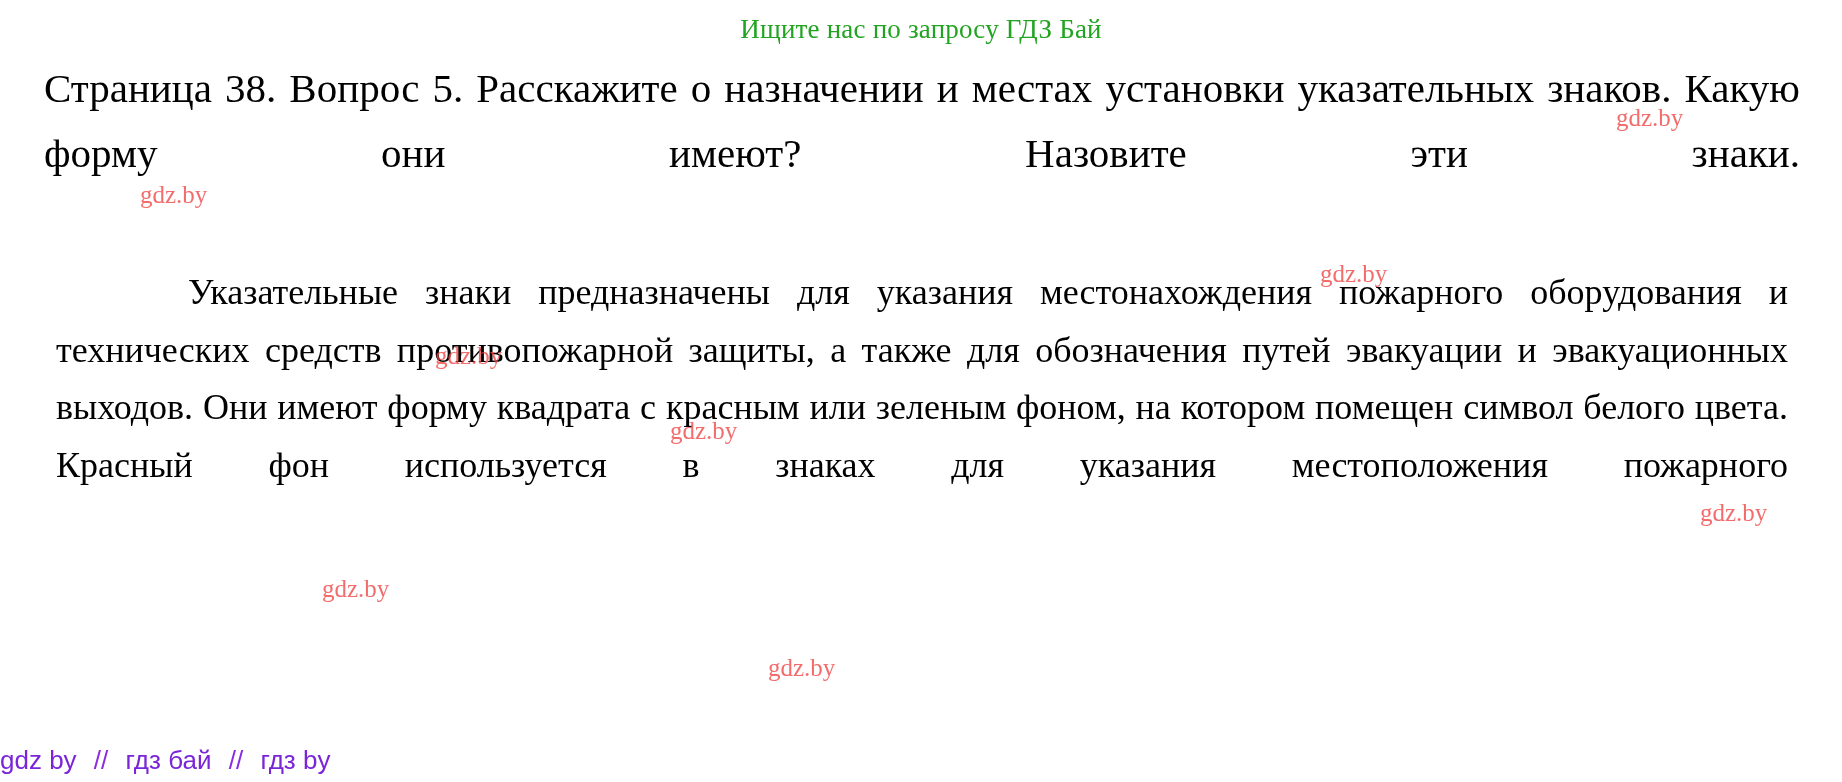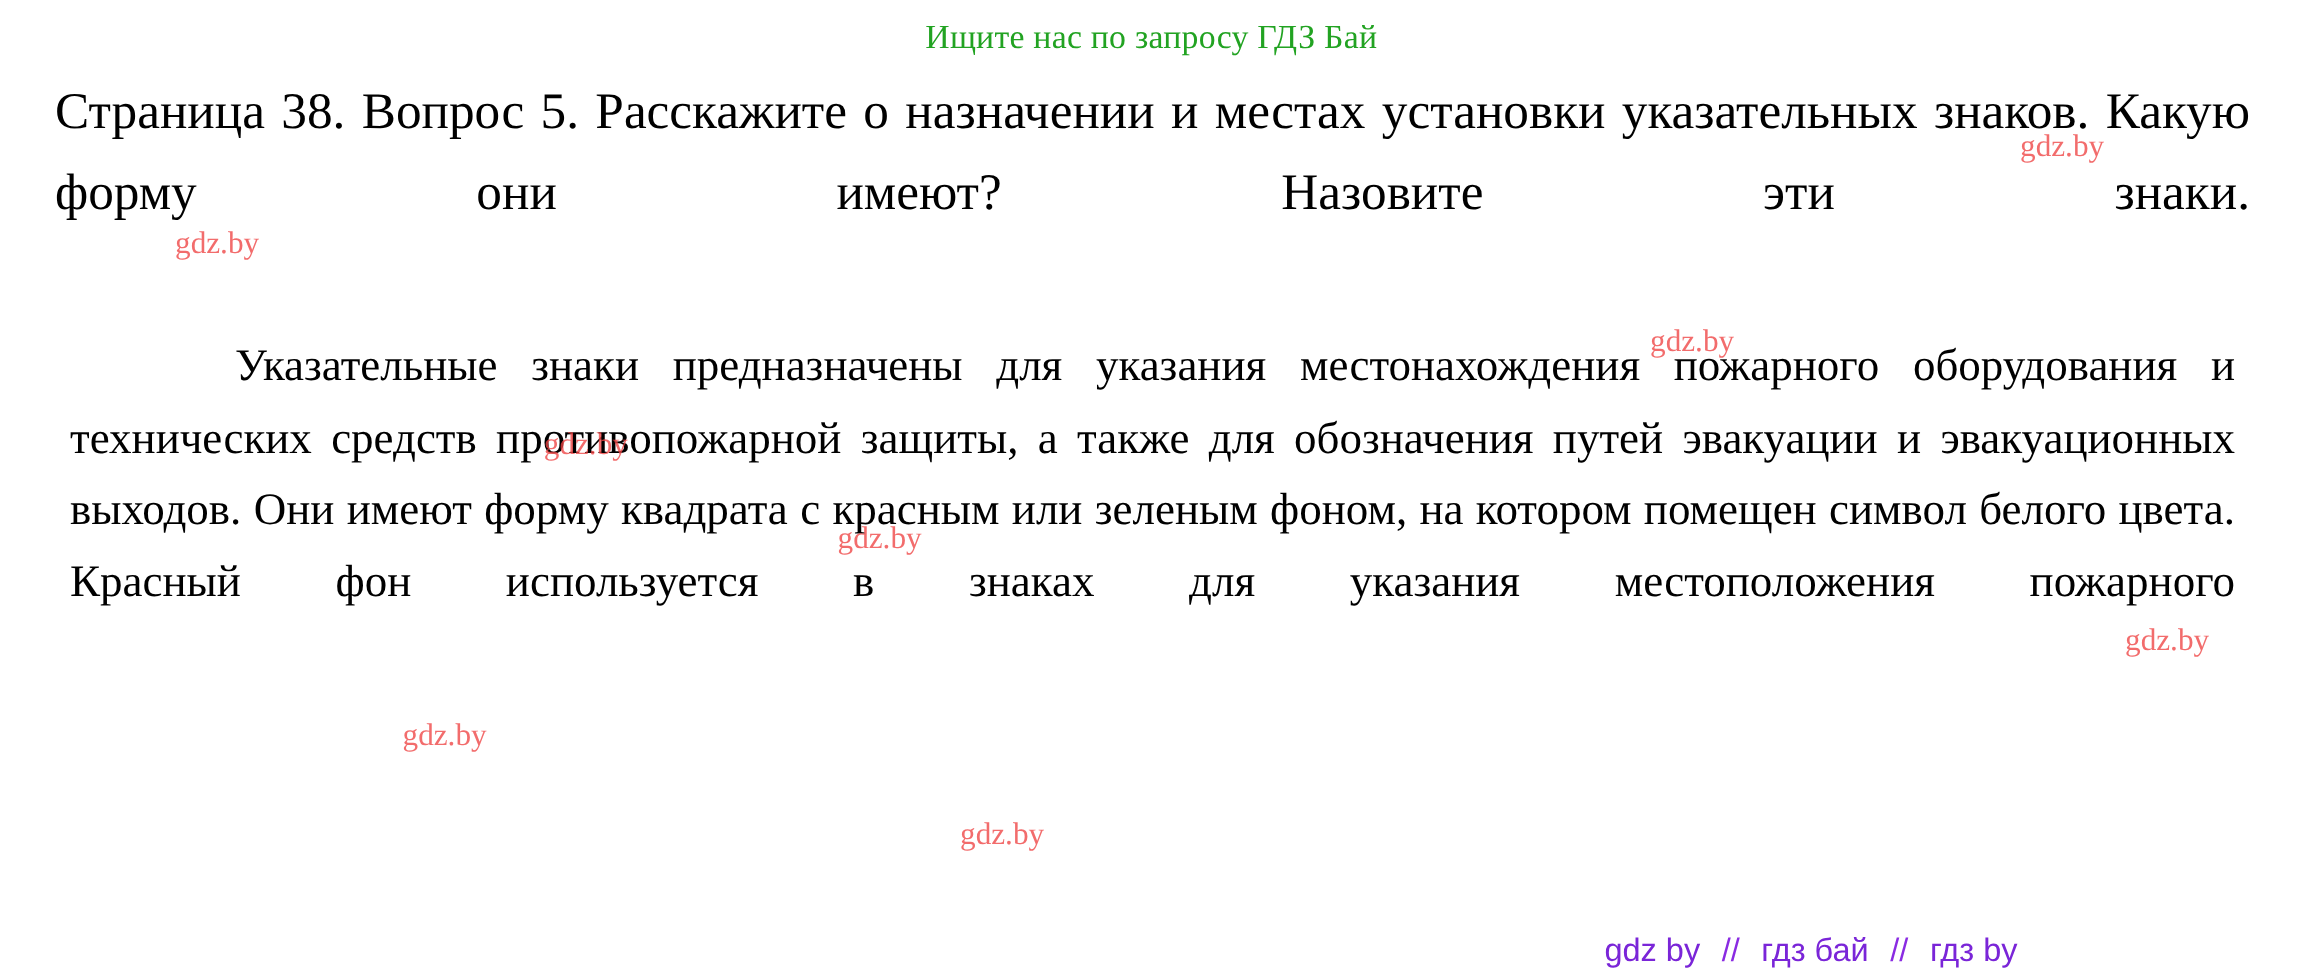--- a/index.html
+++ b/index.html
@@ -87,21 +87,21 @@
     white-space: nowrap;
     pointer-events: none;
   }
 
   
   .footer {
     position: absolute;
     left: 0;
     bottom: 18px;
     width: 1614px;
-    text-align: right;
+    text-align: left;
     font-family: "Liberation Sans", sans-serif;
     font-size: 26px;
     color: #8a2be2;
   }
   .footer .sep {
     color: #8a2be2;
     margin: 0 10px;
   }
   .footer .lnk {
     color: #7a25d8;

